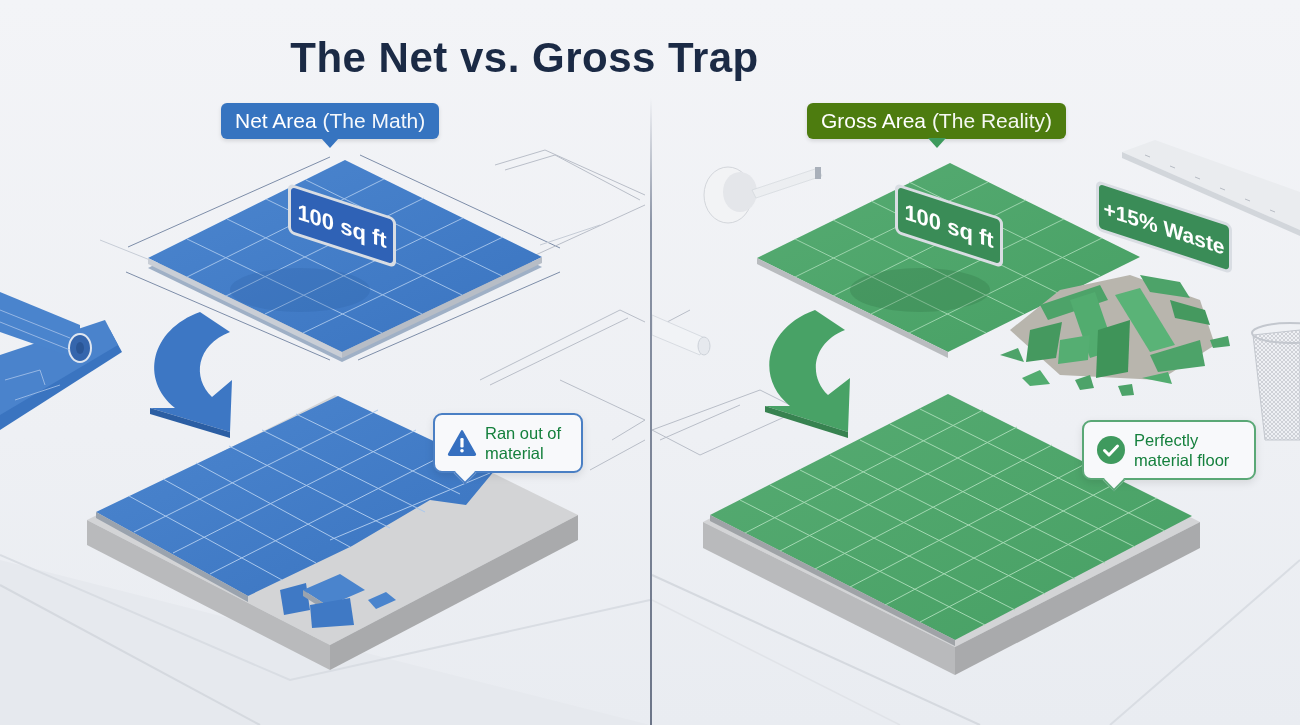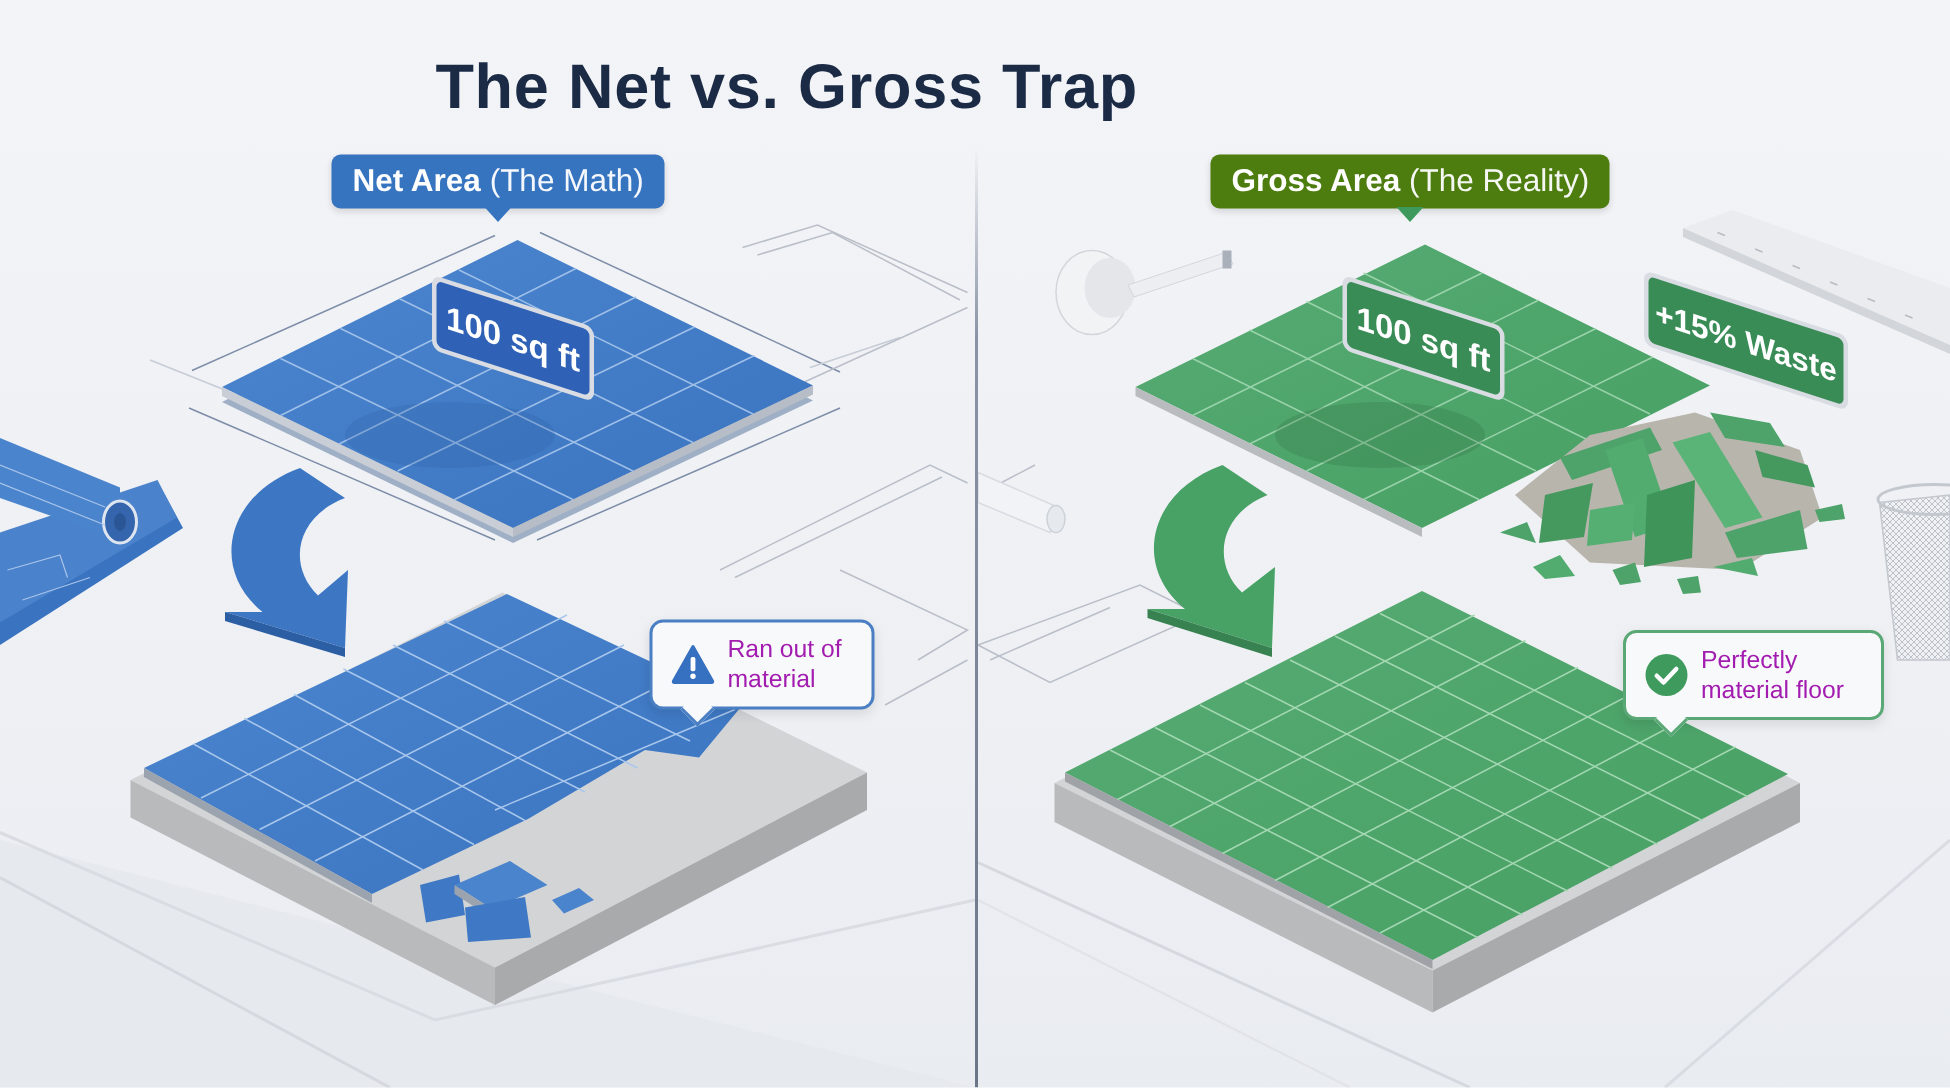--- a/index.html
+++ b/index.html
@@ -16,31 +16,31 @@
   }
   .divider {
     position:absolute; left:650px; top:98px; width:2px; height:627px;
     background: linear-gradient(180deg, rgba(120,130,150,0) 0%, #8b94a6 20%, #6c7588 100%);
   }
   .header-tag {
     position:absolute; height:36px; line-height:36px; padding:0 14px;
     border-radius:6px; color:#fff; font-size:21px; white-space:nowrap;
     box-shadow:0 2px 4px rgba(0,0,0,0.12);
   }
-  .header-tag b { font-weight:700;margin-top:11px; }
+  .header-tag b { font-weight:400;margin-top:11px; }
   .header-tag .sub { font-weight:400; opacity:0.95; }
   .header-tag::after {
     content:""; position:absolute; left:50%; bottom:-9px; margin-left:-9px;
     border-left:9px solid transparent; border-right:9px solid transparent;
     border-top:10px solid var(--c);
   }
   .callout {
     position:absolute; background:#f8f9fb; border:2px solid var(--c);
     border-radius:9px; padding:8px 12px 8px 50px; font-size:16.5px;
-    line-height:20px; color:#a21caf; box-shadow:0 3px 8px rgba(0,0,0,0.10);
+    line-height:20px; color:#15803d; box-shadow:0 3px 8px rgba(0,0,0,0.10);
   }
   .callout::after {
     content:""; position:absolute; left:22px; bottom:-10px; width:14px; height:14px;
     background:#f8f9fb; border-right:2px solid var(--c); border-bottom:2px solid var(--c);
     transform:rotate(45deg);
   }
   .callout .ic { position:absolute; left:12px; top:50%; margin-top:-15px; width:30px; height:30px; }
   .sign-text {
     font-family: "Liberation Sans", "DejaVu Sans", sans-serif; font-weight:700; fill:#ffffff;
   }

